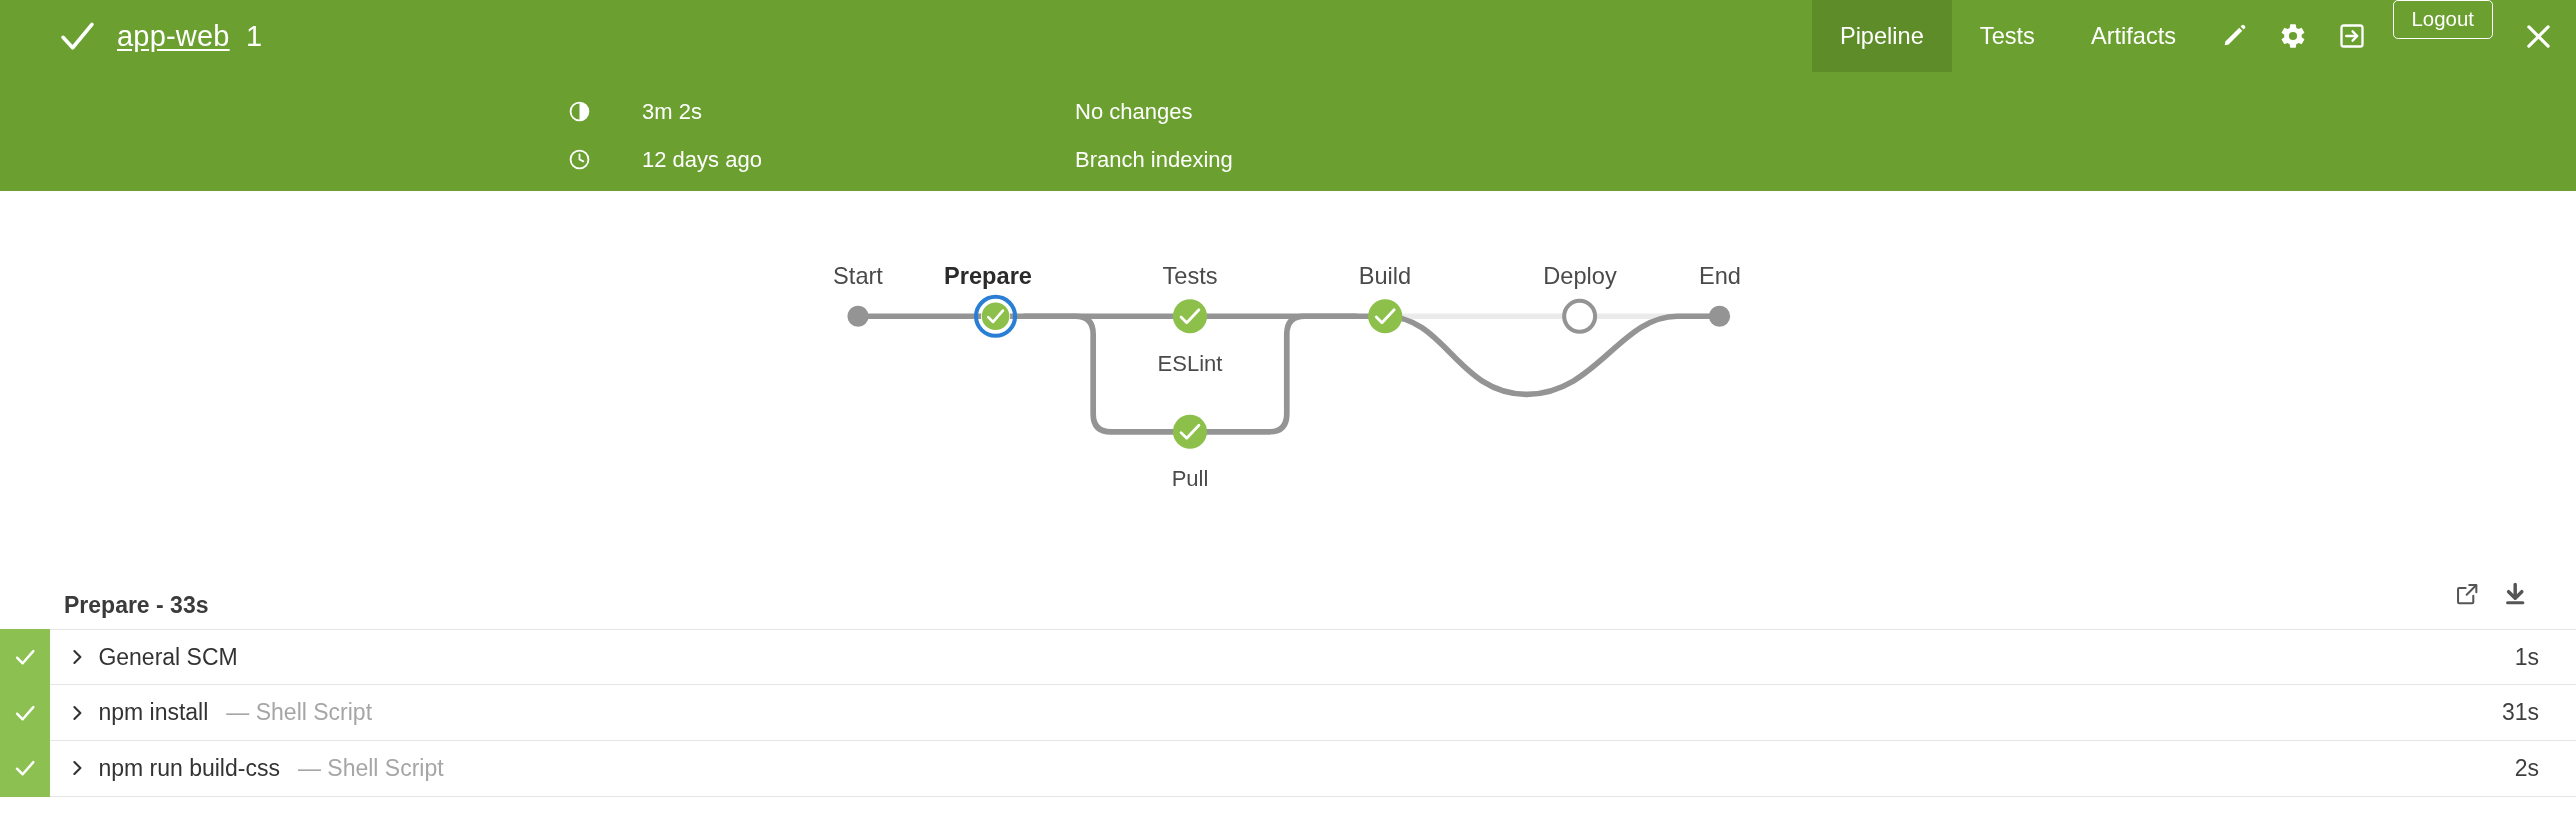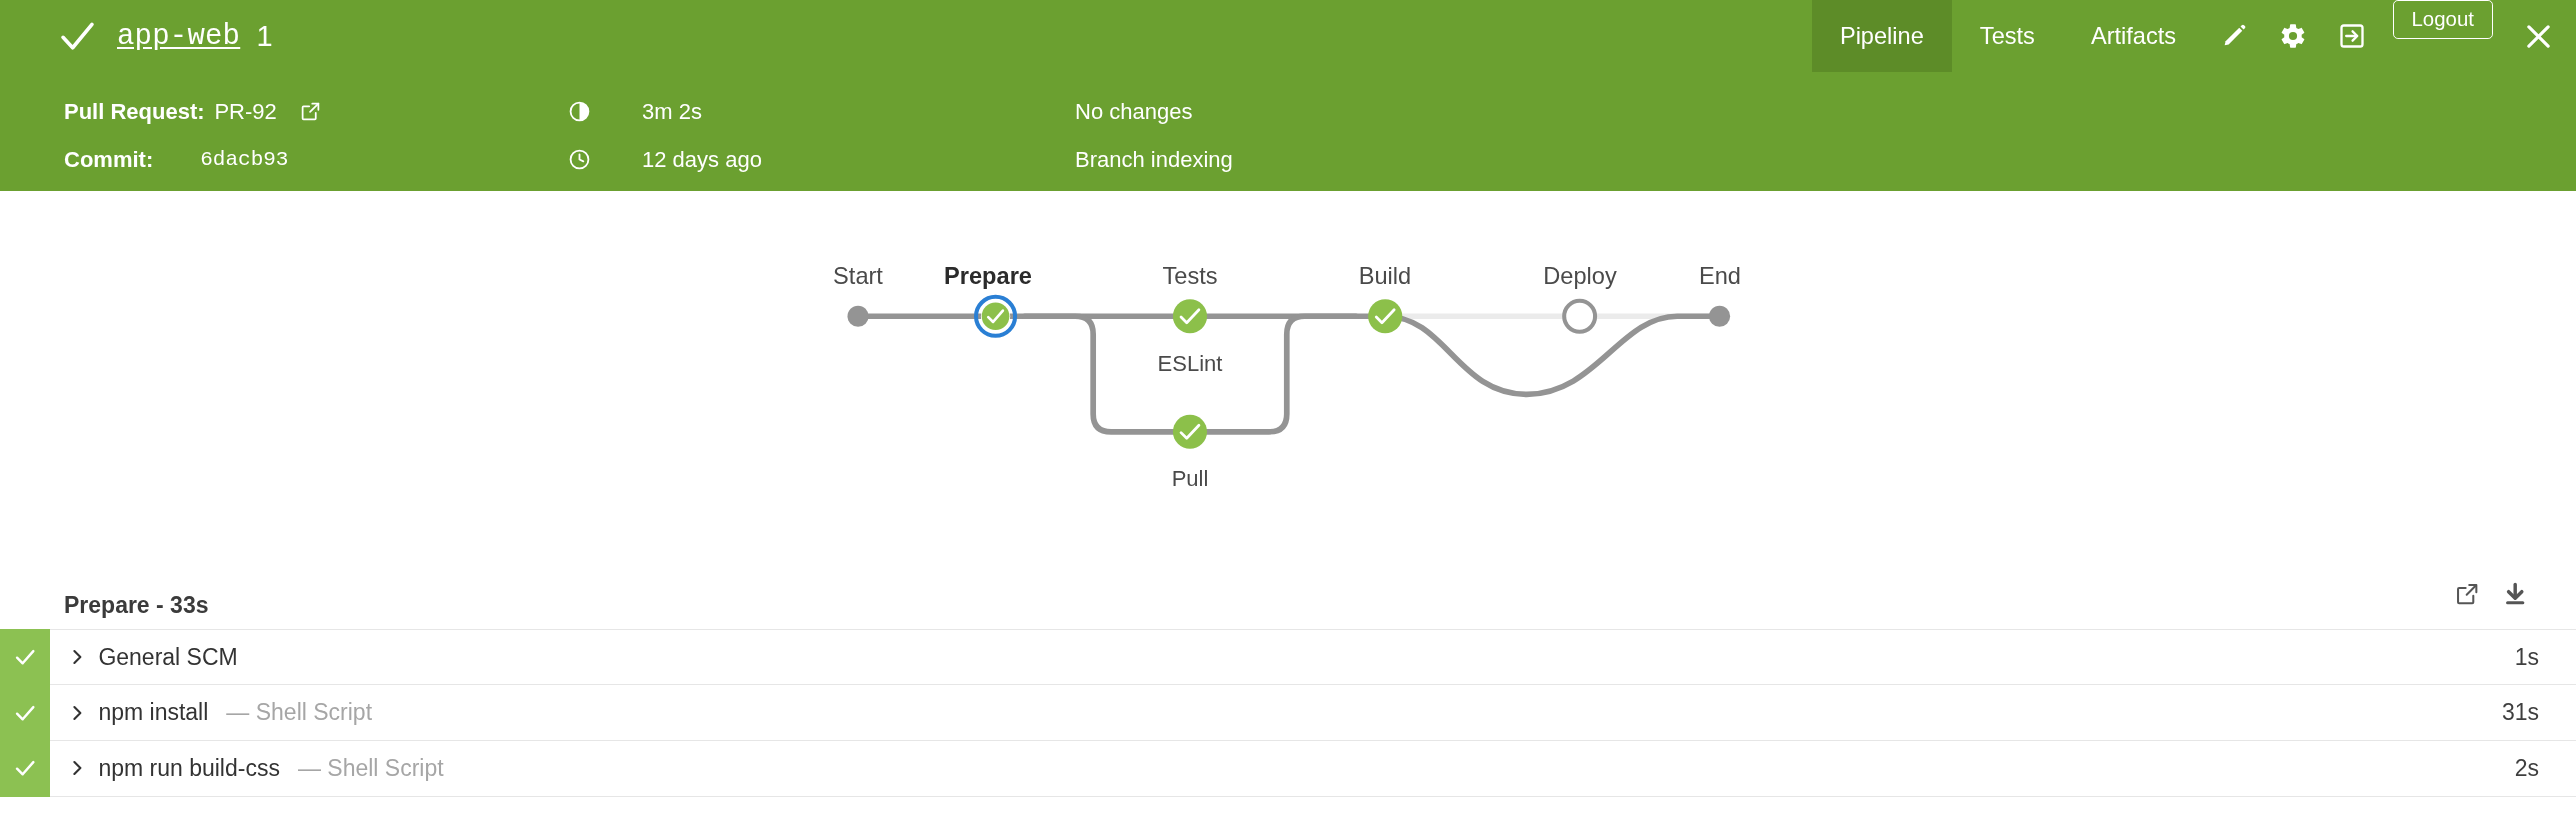--- a/index.html
+++ b/index.html
@@ -21,21 +21,20 @@
   .header-top {
     position:absolute; left:0; top:0; width:2576px; height:72px;
     display:flex; align-items:center;
   }
   .hdr-left { display:flex; align-items:center; padding-left:59px; height:72px; }
   .status-check { width:37px; height:37px; display:block; }
   .title-link {
     font-size:29px; font-weight:400; color:#ffffff; text-decoration:underline;
     text-underline-offset:3.3px; margin-left:21px; letter-spacing:0.2px;
     cursor:pointer;
-    font-family:Liberation Mono, monospace;
   }
   .title-run {
     font-size:29px; font-weight:400; color:#ffffff; margin-left:16.3px;
   }
 
   .hdr-right {
     position:absolute; right:0; top:0; height:72px;
     display:flex; align-items:stretch;
   }
   .tab {
@@ -172,52 +171,37 @@
             <line x1="5" y1="5" x2="19" y2="19" stroke="#ffffff" stroke-width="2.3" stroke-linecap="round"></line>
             <line x1="19" y1="5" x2="5" y2="19" stroke="#ffffff" stroke-width="2.3" stroke-linecap="round"></line>
           </svg>
         </div>
       </div>
     </div>
 
     <div class="meta">
 
       <div class="meta-row r1">
-        <div class="meta-cell meta-c1">
-          <span class="meta-label">Pull Request:</span>
-          <span class="meta-value">PR-92</span>
-          <span class="ext-ico">
-            <svg width="21" height="21" viewBox="0 0 24 24">
-              <path d="M14 3h7v7" fill="none" stroke="#ffffff" stroke-width="2" stroke-linecap="round" stroke-linejoin="round"></path>
-              <path d="M21 3 L11.5 12.5" fill="none" stroke="#ffffff" stroke-width="2" stroke-linecap="round"></path>
-              <path d="M18 13.5V20a1 1 0 0 1-1 1H4a1 1 0 0 1-1-1V7a1 1 0 0 1 1-1h6.5" fill="none" stroke="#ffffff" stroke-width="2" stroke-linecap="round" stroke-linejoin="round"></path>
-            </svg>
-          </span>
-        </div>
 
         <div class="meta-cell meta-c2">
           <span class="meta-ico">
             <svg width="23" height="23" viewBox="0 0 24 24">
               <circle cx="12" cy="12" r="9.3" fill="none" stroke="#ffffff" stroke-width="1.9"></circle>
               <path d="M12 2.7 A9.3 9.3 0 0 1 12 21.3 Z" fill="#ffffff"></path>
             </svg>
           </span>
           <span class="meta-value plain">3m 2s</span>
         </div>
 
         <div class="meta-cell meta-c3">
           <span class="meta-value plain">No changes</span>
         </div>
       </div>
 
       <div class="meta-row r2">
-        <div class="meta-cell meta-c1">
-          <span class="meta-label">Commit:</span>
-          <span class="meta-value mono">6dacb93</span>
-        </div>
 
         <div class="meta-cell meta-c2">
           <span class="meta-ico">
             <svg width="23" height="23" viewBox="0 0 24 24">
               <circle cx="12" cy="12" r="9.3" fill="none" stroke="#ffffff" stroke-width="1.9"></circle>
               <polyline points="12,6.6 12,12 16,14" fill="none" stroke="#ffffff" stroke-width="1.9" stroke-linecap="round" stroke-linejoin="round"></polyline>
             </svg>
           </span>
           <span class="meta-value plain">12 days ago</span>
         </div>

